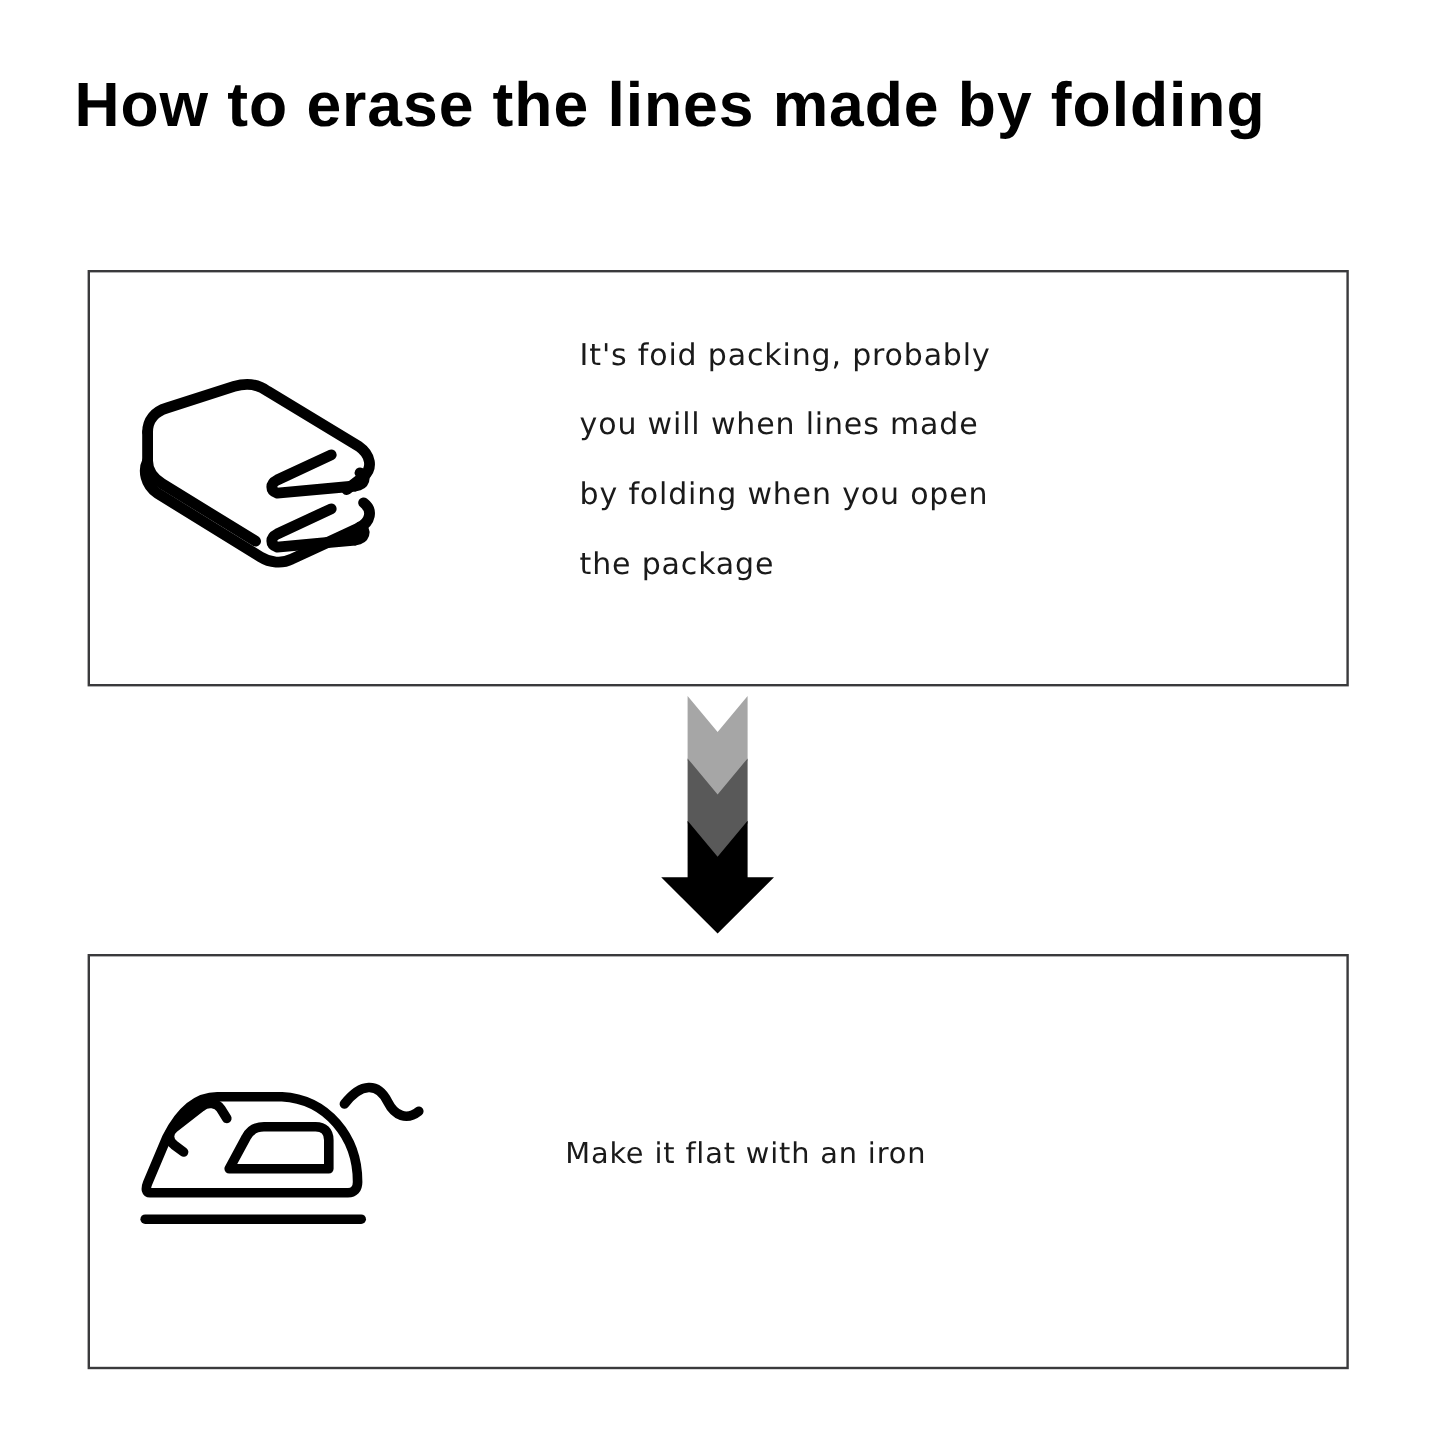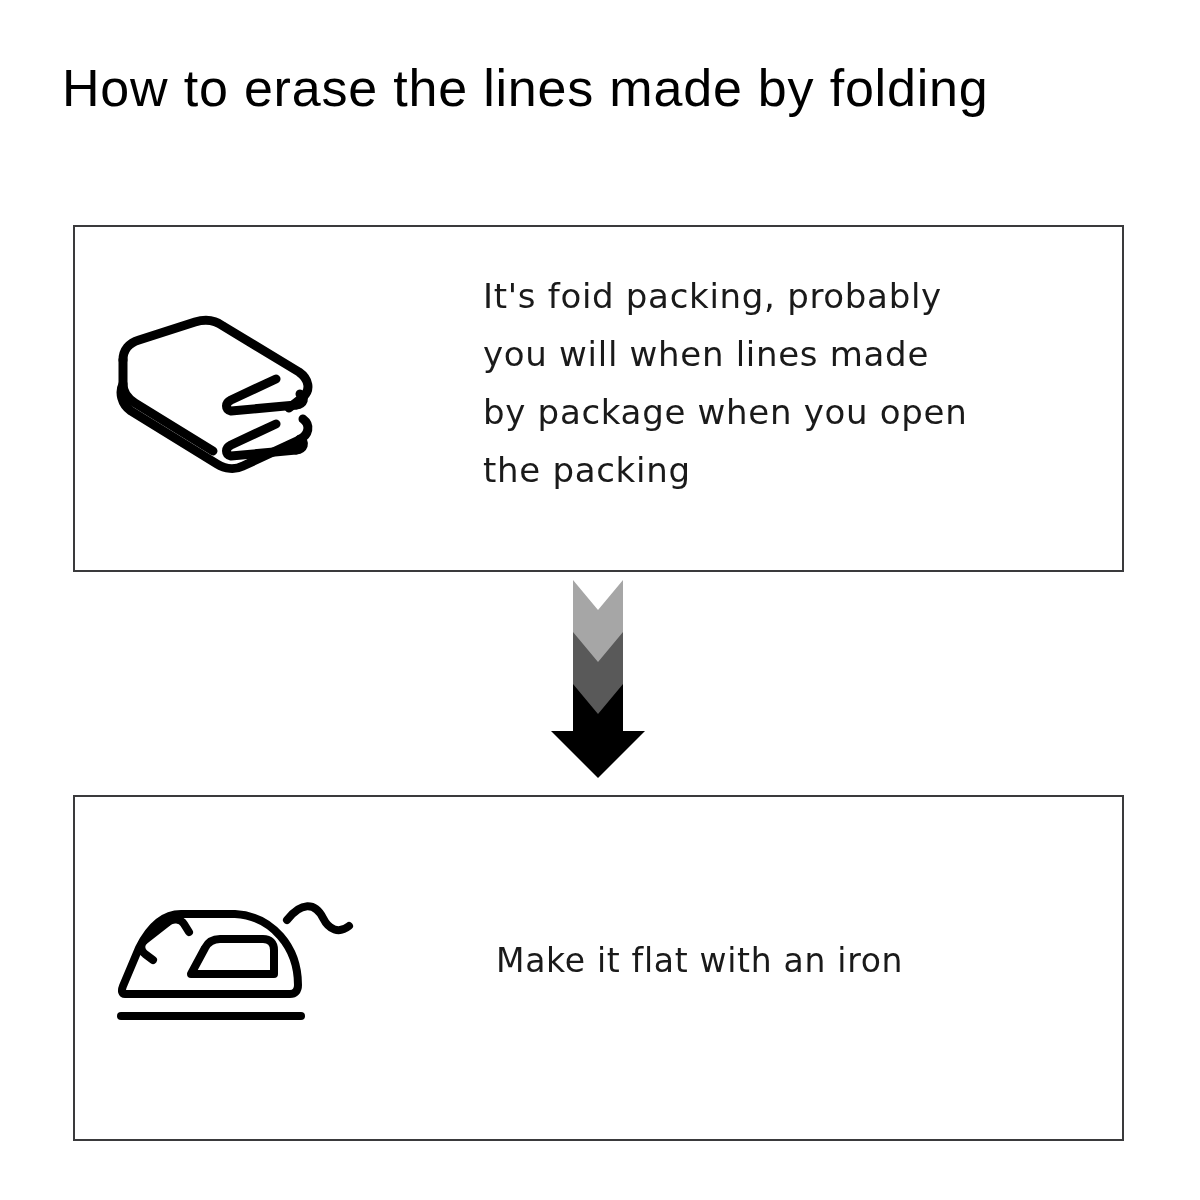--- a/index.html
+++ b/index.html
@@ -24,21 +24,21 @@
 
   
   .title-block {
     position: absolute;
     left: 62px;
     top: 52px;
     width: 1110px;
   }
   .title-line {
     font-family: "Liberation Sans", "DejaVu Sans", sans-serif;
-    font-weight: 400;
+    font-weight: 700;
     font-size: 52px;
     line-height: 73px;
     color: #000000;
     letter-spacing: 0.8px;
     white-space: nowrap;
   }
 
   
   .panel {
     position: absolute;
@@ -73,37 +73,37 @@
   #icon-folded-textiles {
     left: 38px;
     top: 85px;
     width: 230px;
     height: 180px;
   }
   #panel-1-text {
     left: 408px;
     top: 40px;
     width: 600px;
-    font-size: 34px;
+    font-size: 25px;
     line-height: 58px;
     letter-spacing: 0.7px;
   }
 
   
   #icon-iron {
     left: 40px;
     top: 95px;
     width: 260px;
     height: 145px;
   }
   #panel-2-text {
-    left: 421px;
+    left: 396px;
     top: 135px;
     width: 600px;
-    font-size: 33px;
+    font-size: 24px;
     line-height: 58px;
     letter-spacing: 0.7px;
   }
 
   
   #flow-arrow {
     position: absolute;
     left: 548px;
     top: 576px;
     width: 100px;
@@ -160,22 +160,22 @@
                    L 183 138"></path>
           <path d="M 183 138
                    C 191 137, 193 130, 187 127"></path>
         </g>
       </svg>
     </div>
 
     <div class="panel-text" id="panel-1-text">
       <div>It's foid packing, probably</div>
       <div>you will when lines made</div>
-      <div>by package when you open</div>
-      <div>the packing</div>
+      <div>by folding when you open</div>
+      <div>the package</div>
     </div>
 
   </div>
 
   <div id="flow-arrow">
     <svg viewBox="0 0 100 206" width="100" height="206" aria-hidden="true">
 
       <polygon points="25,4 50,34 75,4 75,58 50,88 25,58" fill="#a6a6a6"></polygon>
 
       <polygon points="25,56 50,86 75,56 75,110 50,140 25,110" fill="#595959"></polygon>

